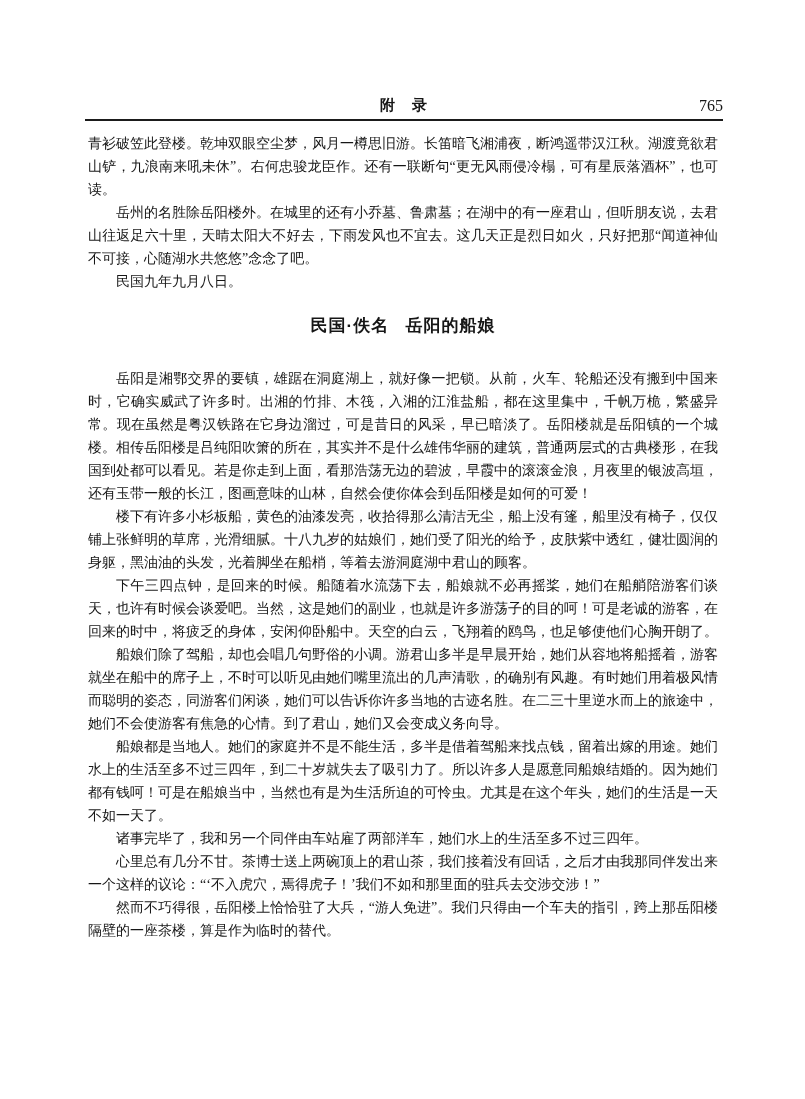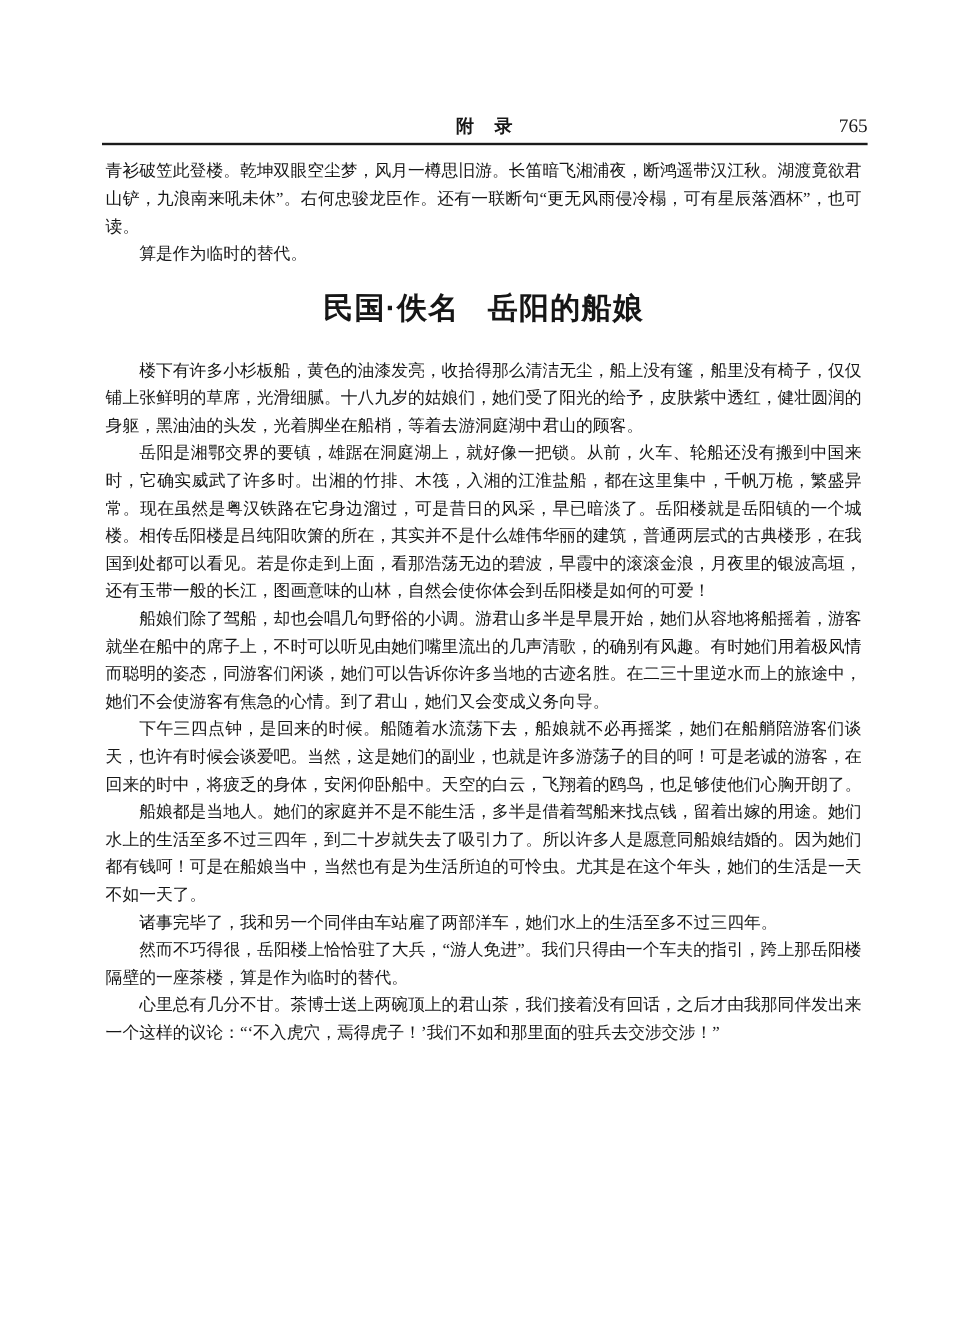--- a/index.html
+++ b/index.html
@@ -48,21 +48,21 @@
     font-size: 14px;
     line-height: 23px;
     text-align: justify;
     text-indent: 2em;
     word-break: break-all;
   }
   p.no-indent { text-indent: 0; }
   h2.section {
     margin: 18px 0 26px 0;
     text-align: center;
-    font-size: 25px;
+    font-size: 17px;
     line-height: 30px;
     font-weight: bold;
     font-family: "Liberation Sans", "DejaVu Sans", sans-serif;
     letter-spacing: 1px;
   }
   h2.section .h-title { margin-left: 0.95em; }
 </style>
 </head>
 <body>
 
@@ -71,30 +71,31 @@
   <div class="header">
     <div class="running-head">附　录</div>
     <div class="page-number">765</div>
   </div>
 
   <div class="header-rule"></div>
 
   <main class="body-text">
 
     <p class="para no-indent">青衫破笠此登楼。乾坤双眼空尘梦，风月一樽思旧游。长笛暗飞湘浦夜，断鸿遥带汉江秋。湖渡竟欲君山铲，九浪南来吼未休”。右何忠骏龙臣作。还有一联断句“更无风雨侵冷榻，可有星辰落酒杯”，也可读。</p>
-    <p class="para">算是作为临时的替代。</p>
+    <p class="para">岳州的名胜除岳阳楼外。在城里的还有小乔墓、鲁肃墓；在湖中的有一座君山，但听朋友说，去君山往返足六十里，天晴太阳大不好去，下雨发风也不宜去。这几天正是烈日如火，只好把那“闻道神仙不可接，心随湖水共悠悠”念念了吧。</p>
+    <p class="para">民国九年九月八日。</p>
 
     <h2 class="section"><span class="h-author">民国·佚名</span><span class="h-title">岳阳的船娘</span></h2>
 
+    <p class="para">岳阳是湘鄂交界的要镇，雄踞在洞庭湖上，就好像一把锁。从前，火车、轮船还没有搬到中国来时，它确实威武了许多时。出湘的竹排、木筏，入湘的江淮盐船，都在这里集中，千帆万桅，繁盛异常。现在虽然是粤汉铁路在它身边溜过，可是昔日的风采，早已暗淡了。岳阳楼就是岳阳镇的一个城楼。相传岳阳楼是吕纯阳吹箫的所在，其实并不是什么雄伟华丽的建筑，普通两层式的古典楼形，在我国到处都可以看见。若是你走到上面，看那浩荡无边的碧波，早霞中的滚滚金浪，月夜里的银波高垣，还有玉带一般的长江，图画意味的山林，自然会使你体会到岳阳楼是如何的可爱！</p>
     <p class="para">楼下有许多小杉板船，黄色的油漆发亮，收拾得那么清洁无尘，船上没有篷，船里没有椅子，仅仅铺上张鲜明的草席，光滑细腻。十八九岁的姑娘们，她们受了阳光的给予，皮肤紫中透红，健壮圆润的身躯，黑油油的头发，光着脚坐在船梢，等着去游洞庭湖中君山的顾客。</p>
-    <p class="para">岳阳是湘鄂交界的要镇，雄踞在洞庭湖上，就好像一把锁。从前，火车、轮船还没有搬到中国来时，它确实威武了许多时。出湘的竹排、木筏，入湘的江淮盐船，都在这里集中，千帆万桅，繁盛异常。现在虽然是粤汉铁路在它身边溜过，可是昔日的风采，早已暗淡了。岳阳楼就是岳阳镇的一个城楼。相传岳阳楼是吕纯阳吹箫的所在，其实并不是什么雄伟华丽的建筑，普通两层式的古典楼形，在我国到处都可以看见。若是你走到上面，看那浩荡无边的碧波，早霞中的滚滚金浪，月夜里的银波高垣，还有玉带一般的长江，图画意味的山林，自然会使你体会到岳阳楼是如何的可爱！</p>
+    <p class="para">下午三四点钟，是回来的时候。船随着水流荡下去，船娘就不必再摇桨，她们在船艄陪游客们谈天，也许有时候会谈爱吧。当然，这是她们的副业，也就是许多游荡子的目的呵！可是老诚的游客，在回来的时中，将疲乏的身体，安闲仰卧船中。天空的白云，飞翔着的鸥鸟，也足够使他们心胸开朗了。</p>
     <p class="para">船娘们除了驾船，却也会唱几句野俗的小调。游君山多半是早晨开始，她们从容地将船摇着，游客就坐在船中的席子上，不时可以听见由她们嘴里流出的几声清歌，的确别有风趣。有时她们用着极风情而聪明的姿态，同游客们闲谈，她们可以告诉你许多当地的古迹名胜。在二三十里逆水而上的旅途中，她们不会使游客有焦急的心情。到了君山，她们又会变成义务向导。</p>
-    <p class="para">下午三四点钟，是回来的时候。船随着水流荡下去，船娘就不必再摇桨，她们在船艄陪游客们谈天，也许有时候会谈爱吧。当然，这是她们的副业，也就是许多游荡子的目的呵！可是老诚的游客，在回来的时中，将疲乏的身体，安闲仰卧船中。天空的白云，飞翔着的鸥鸟，也足够使他们心胸开朗了。</p>
     <p class="para">船娘都是当地人。她们的家庭并不是不能生活，多半是借着驾船来找点钱，留着出嫁的用途。她们水上的生活至多不过三四年，到二十岁就失去了吸引力了。所以许多人是愿意同船娘结婚的。因为她们都有钱呵！可是在船娘当中，当然也有是为生活所迫的可怜虫。尤其是在这个年头，她们的生活是一天不如一天了。</p>
 
 
     <p class="para">诸事完毕了，我和另一个同伴由车站雇了两部洋车，她们水上的生活至多不过三四年。</p>
+    <p class="para">心里总有几分不甘。茶博士送上两碗顶上的君山茶，我们接着没有回话，之后才由我那同伴发出来一个这样的议论：“‘不入虎穴，焉得虎子！’我们不如和那里面的驻兵去交涉交涉！”</p>
     <p class="para">然而不巧得很，岳阳楼上恰恰驻了大兵，“游人免进”。我们只得由一个车夫的指引，跨上那岳阳楼隔壁的一座茶楼，算是作为临时的替代。</p>
-    <p class="para">心里总有几分不甘。茶博士送上两碗顶上的君山茶，我们接着没有回话，之后才由我那同伴发出来一个这样的议论：“‘不入虎穴，焉得虎子！’我们不如和那里面的驻兵去交涉交涉！”</p>
 
   </main>
 
 </div>
 
 </body></html>

